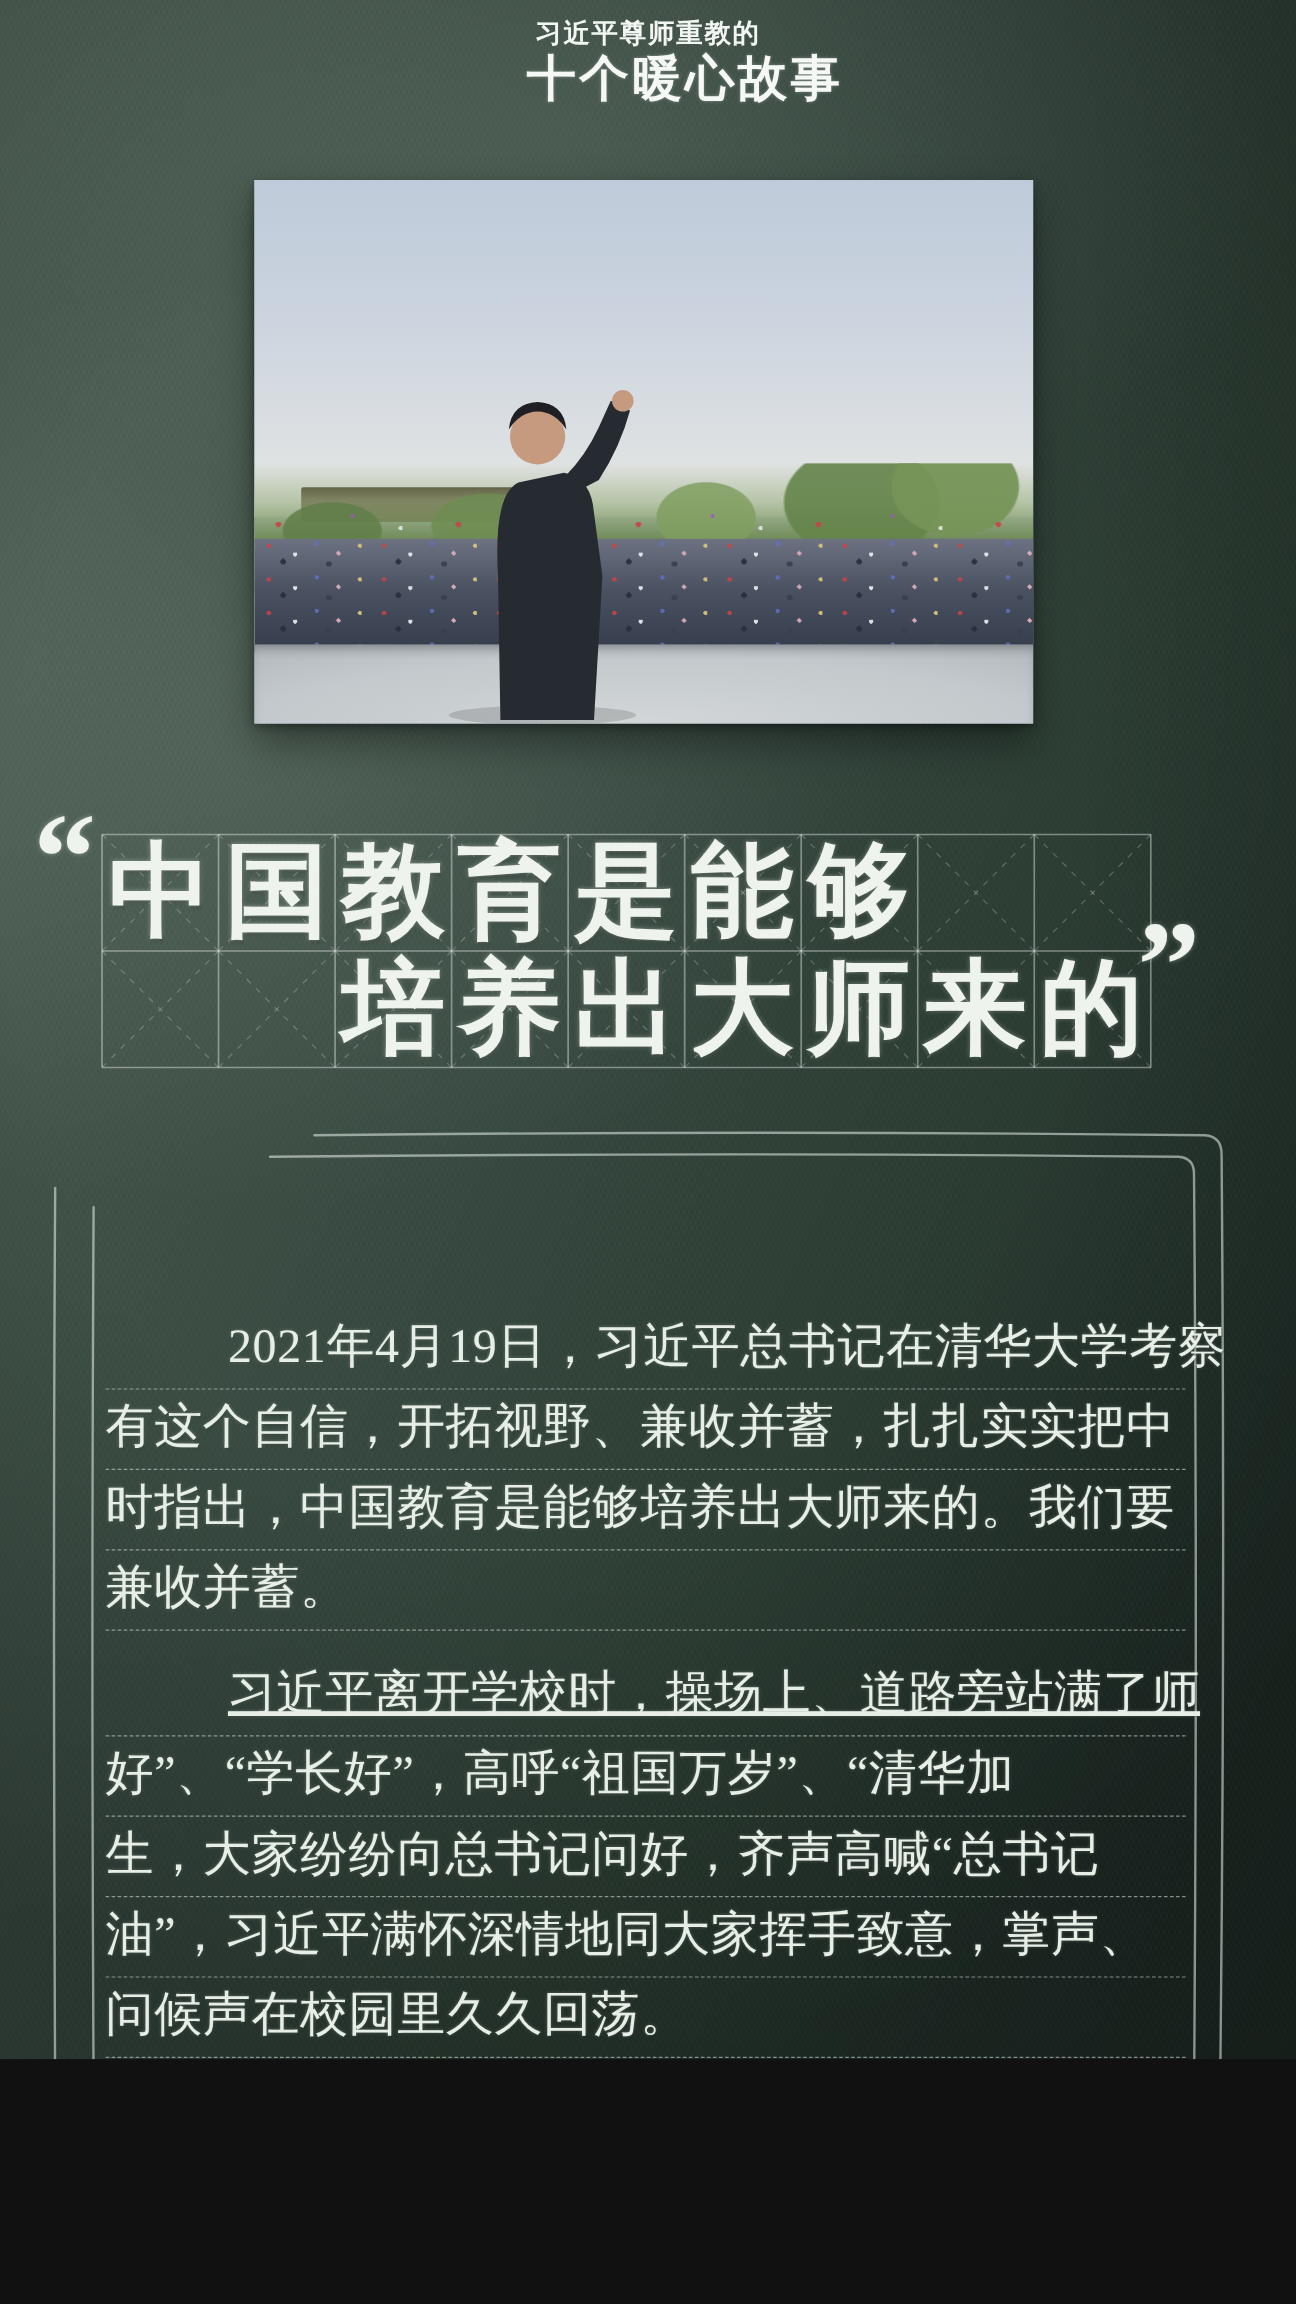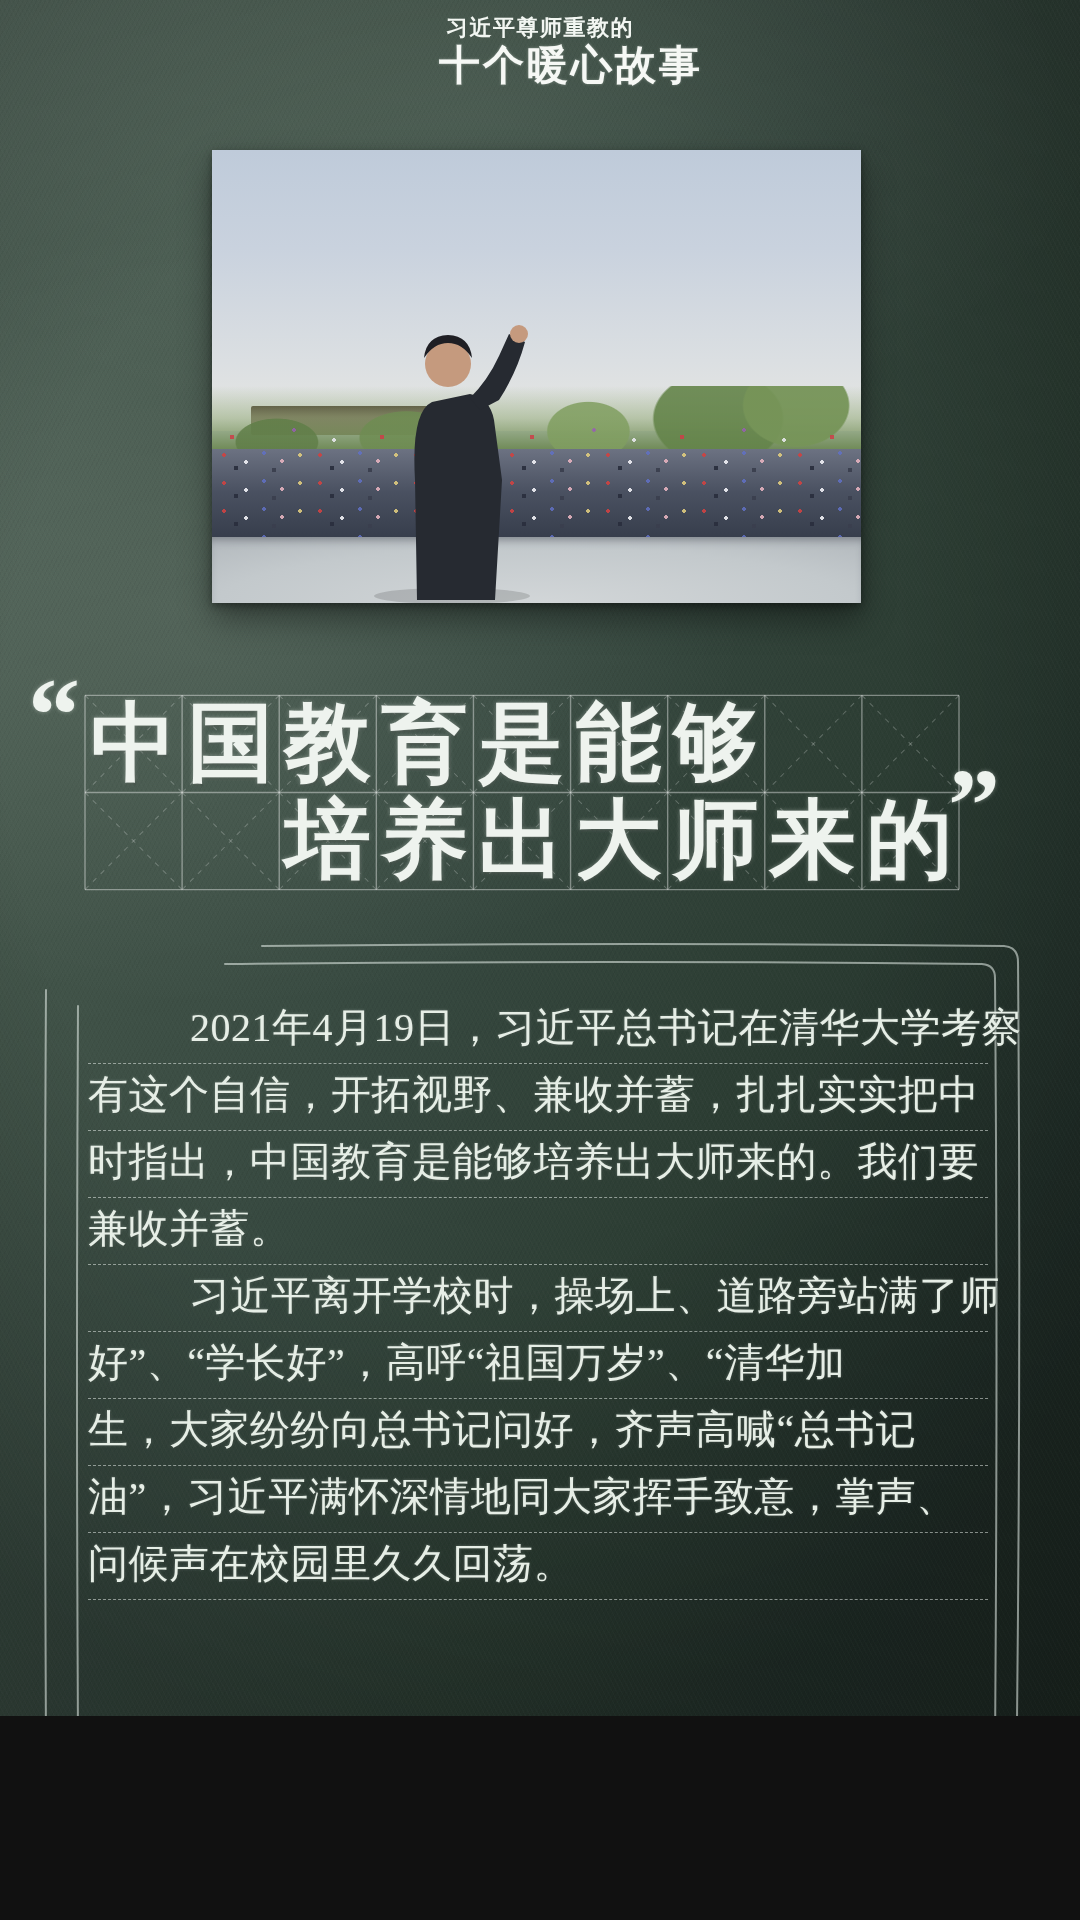--- a/index.html
+++ b/index.html
@@ -67,26 +67,26 @@
   .qcell{width:97px;height:97px;display:flex;align-items:center;justify-content:center;
     font-size:86px;font-weight:bold;color:#eef3ee;
     text-shadow:0 0 4px rgba(238,246,238,.4), 1px 2px 2px rgba(20,30,24,.35);}
   .qmark{position:absolute;font-weight:bold;color:#eef3ee;font-size:104px;line-height:.9;
     text-shadow:0 0 4px rgba(238,246,238,.4);}
   .q-open{left:28px;top:668px;}
   .q-close{left:948px;top:758px;}
   
   .box-svg{position:absolute;left:0;top:0;pointer-events:none;}
   .box-svg path{fill:none;stroke:rgba(233,243,236,.55);stroke-width:2;stroke-linecap:round;}
-  .paras{position:absolute;left:88px;top:997px;width:900px;}
+  .paras{position:absolute;left:88px;top:1091px;width:900px;}
   .bline{height:66px;line-height:62px;font-size:40px;letter-spacing:.5px;color:#e6eee6;
     white-space:nowrap;border-bottom:1px dashed rgba(243,250,245,.5);
     text-shadow:0 0 3px rgba(235,245,238,.3), 1px 1px 1px rgba(15,25,20,.3);}
   .indent{text-indent:102px;}
-  .pgap{}
+  .pgap{margin-top:21px;text-decoration:underline;}
   
   .tray{position:absolute;left:0;top:1878px;width:1080px;height:42px;
     background:linear-gradient(180deg,#d3d7d8 0%,#b4b9bb 16%,#8b9193 40%,#565b5e 68%,#2b2f31 92%,#212425 100%);
     box-shadow:0 -2px 3px rgba(0,0,0,.3);}
   .desk-top{position:absolute;left:181px;top:1822px;width:712px;height:30px;
     background:linear-gradient(180deg,#dccfae 0%,#d0b98a 55%,#c4a473 100%);
     clip-path:polygon(1.3% 0,98.7% 0,100% 100%,0 100%);}
   .desk-lip{position:absolute;left:181px;top:1852px;width:712px;height:16px;
     background:linear-gradient(180deg,#b28a56,#9c784a);
     box-shadow:0 7px 12px rgba(0,0,0,.5);}

